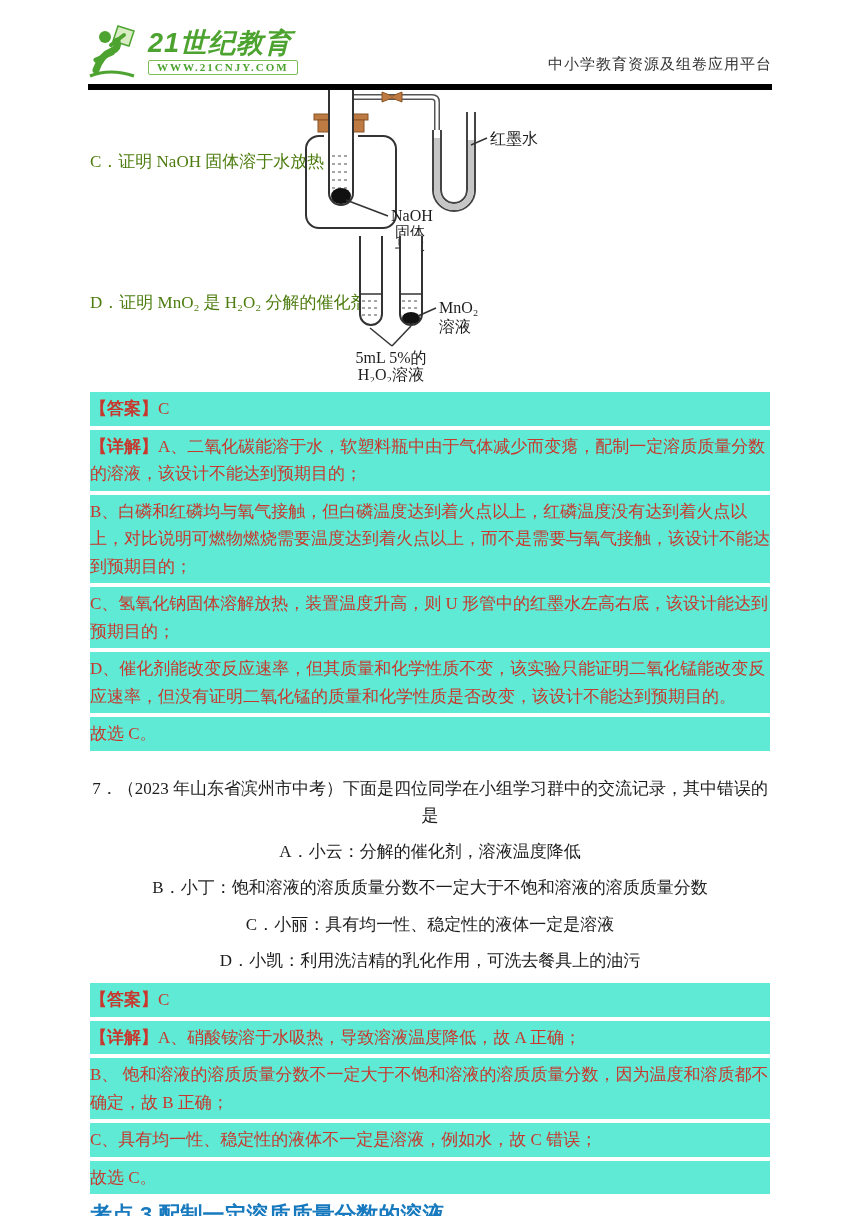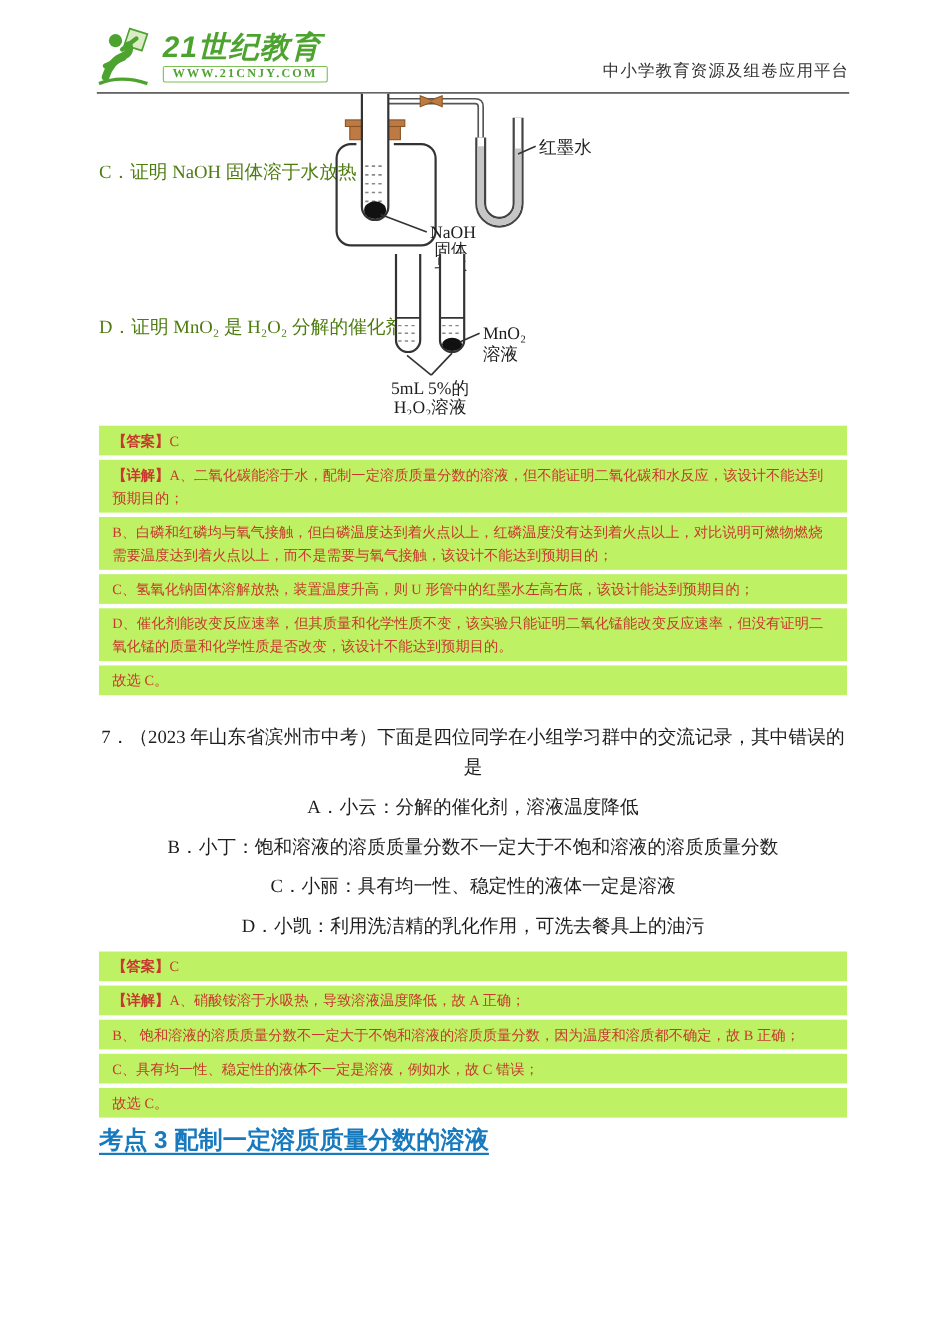--- a/index.html
+++ b/index.html
@@ -6,21 +6,21 @@
   html,body { width:860px; height:1216px; background:#ffffff; overflow:hidden; }
   body {
     font-family:"Liberation Serif","DejaVu Serif",serif;
     color:#222;
     display:flex; flex-direction:column;
   }
   
   .header {
     margin:0 88px; padding-top:24px;
     display:flex; justify-content:space-between; align-items:flex-end;
-    border-bottom:1px solid #000000; padding-bottom:4px;
+    border-bottom:6px solid #000000; padding-bottom:4px;
   }
   .logo { display:flex; align-items:center; gap:6px; }
   .logo-text { display:flex; flex-direction:column; line-height:1; }
   .logo-name {
     font-family:"Liberation Sans","DejaVu Sans",sans-serif;
     font-weight:bold; font-style:italic; font-size:27px; color:#4da32f; letter-spacing:1px;
   }
   .logo-url {
     margin-top:3px; align-self:flex-start;
     font-family:Liberation Serif, serif;
@@ -34,23 +34,23 @@
 
   .option-row { position:relative; height:146px; }
   .option-row .opt-text { position:absolute; left:0; font-size:17px; color:#4d7c0f; white-space:nowrap; }
   .row-c .opt-text { top:60px; }
   .row-d .opt-text { top:55px; }
   .diagram { position:absolute; left:208px; top:0; }
   .diagram text { font-family:"Liberation Serif","DejaVu Serif",serif; fill:#1d1d1d; }
 
   .answer-block { margin-top:10px; }
   .ans-p {
-    background:#bef264; color:#c8382e;
-    font-size:13px; line-height:1.62;
-    padding:3px 12px; margin-bottom:4px;
+    background:#5eead4; color:#c8382e;
+    font-size:17px; line-height:1.62;
+    padding:3px 0; margin-bottom:4px;
   }
   .ans-tag { font-weight:bold; }
 
   .question { margin-top:24px;text-align:center; }
   .q-line { font-size:17px; color:#1d1d1d; line-height:1.6; margin-bottom:9px; }
 
   .section-heading {
     margin-top:6px;
     font-family:"Liberation Sans","DejaVu Sans",sans-serif;
     font-weight:bold; font-size:22px; color:#1779be;
@@ -137,21 +137,21 @@
       <text x="141" y="96" font-size="16">溶液</text>
       <line x1="72" y1="92" x2="94" y2="110" stroke="#333" stroke-width="1.5"></line>
       <line x1="113" y1="90" x2="94" y2="110" stroke="#333" stroke-width="1.5"></line>
       <text x="93" y="127" font-size="16" text-anchor="middle">5mL 5%的</text>
       <text x="93" y="144" font-size="16" text-anchor="middle">H₂O₂溶液</text>
     </svg>
   </div>
 
   <div class="answer-block">
     <div class="ans-p"><span class="ans-tag">【答案】</span><span>C</span></div>
-    <div class="ans-p"><span class="ans-tag">【详解】</span><span>A、二氧化碳能溶于水，配制一定溶质质量分数的溶液，但不能证明二氧化碳和水反应，该设计不能达到预期目的；</span></div>
+    <div class="ans-p"><span class="ans-tag">【详解】</span><span>A、二氧化碳能溶于水，软塑料瓶中由于气体减少而变瘪，配制一定溶质质量分数的溶液，该设计不能达到预期目的；</span></div>
     <div class="ans-p"><span>B、白磷和红磷均与氧气接触，但白磷温度达到着火点以上，红磷温度没有达到着火点以上，对比说明可燃物燃烧需要温度达到着火点以上，而不是需要与氧气接触，该设计不能达到预期目的；</span></div>
     <div class="ans-p"><span>C、氢氧化钠固体溶解放热，装置温度升高，则 U 形管中的红墨水左高右底，该设计能达到预期目的；</span></div>
     <div class="ans-p"><span>D、催化剂能改变反应速率，但其质量和化学性质不变，该实验只能证明二氧化锰能改变反应速率，但没有证明二氧化锰的质量和化学性质是否改变，该设计不能达到预期目的。</span></div>
     <div class="ans-p"><span>故选 C。</span></div>
   </div>
 
   <div class="question">
     <div class="q-line">7．（2023 年山东省滨州市中考）下面是四位同学在小组学习群中的交流记录，其中错误的是</div>
     <div class="q-line">A．小云：分解的催化剂，溶液温度降低</div>
     <div class="q-line">B．小丁：饱和溶液的溶质质量分数不一定大于不饱和溶液的溶质质量分数</div>

